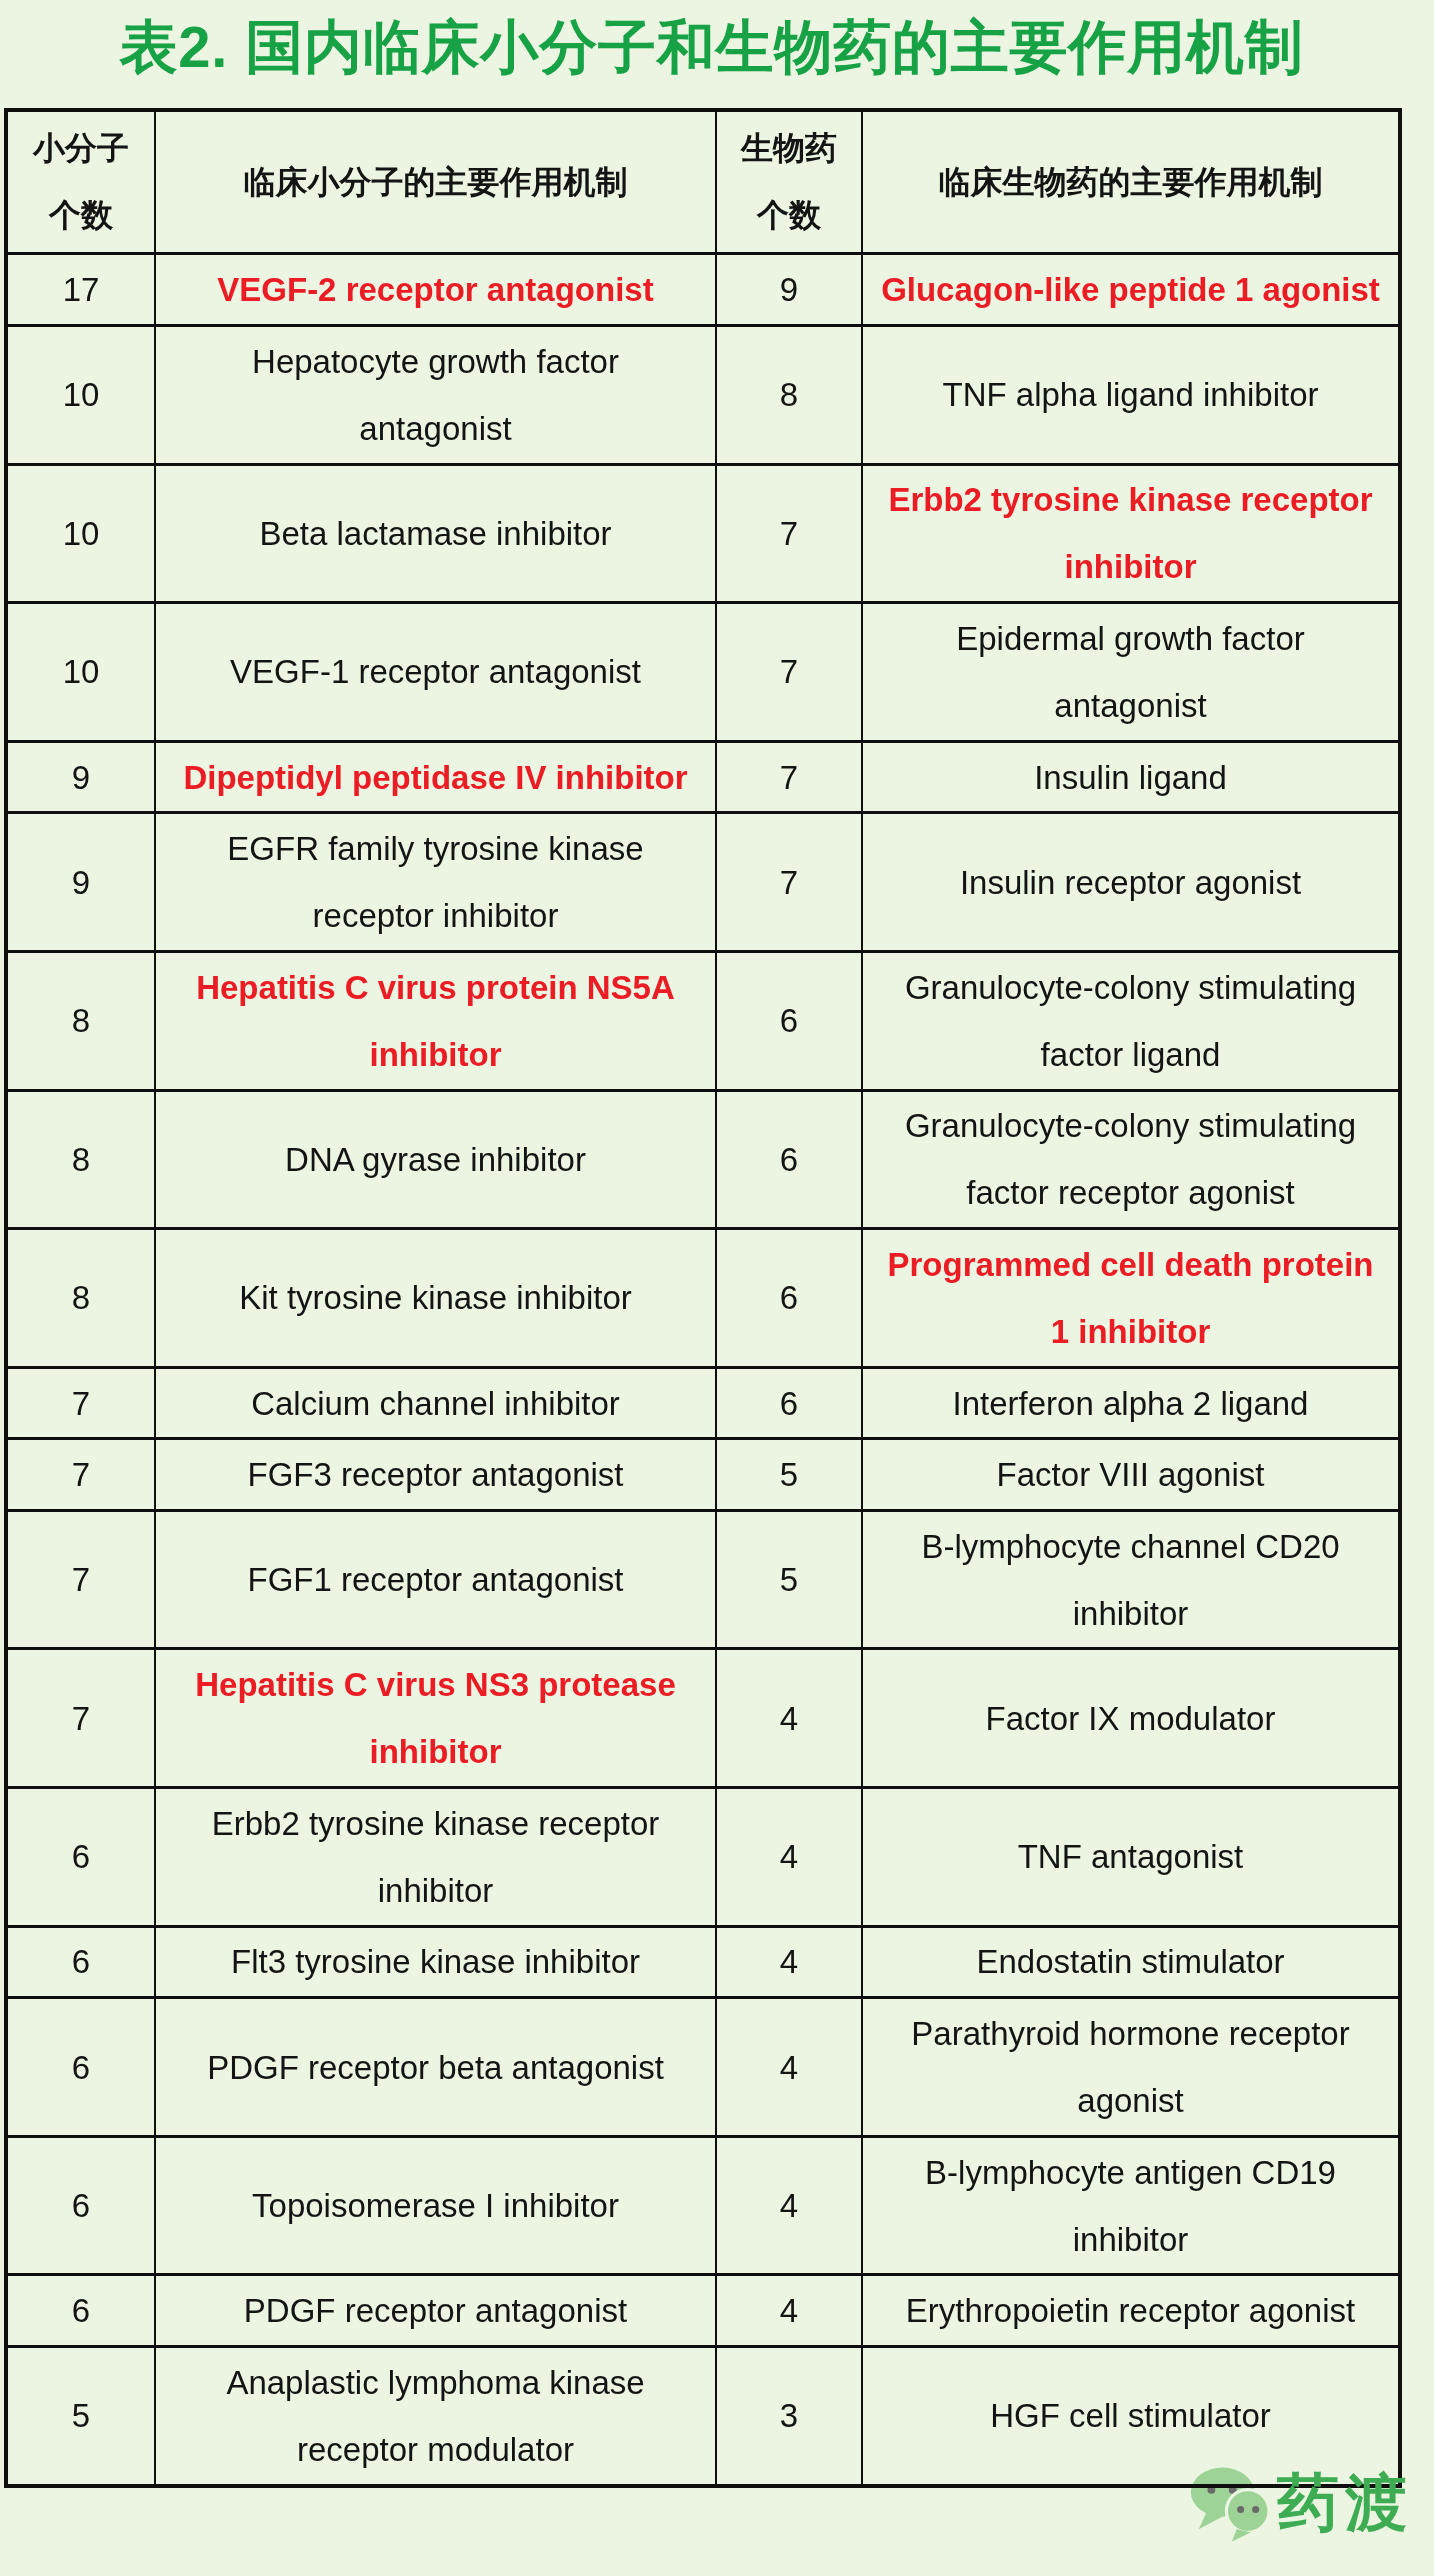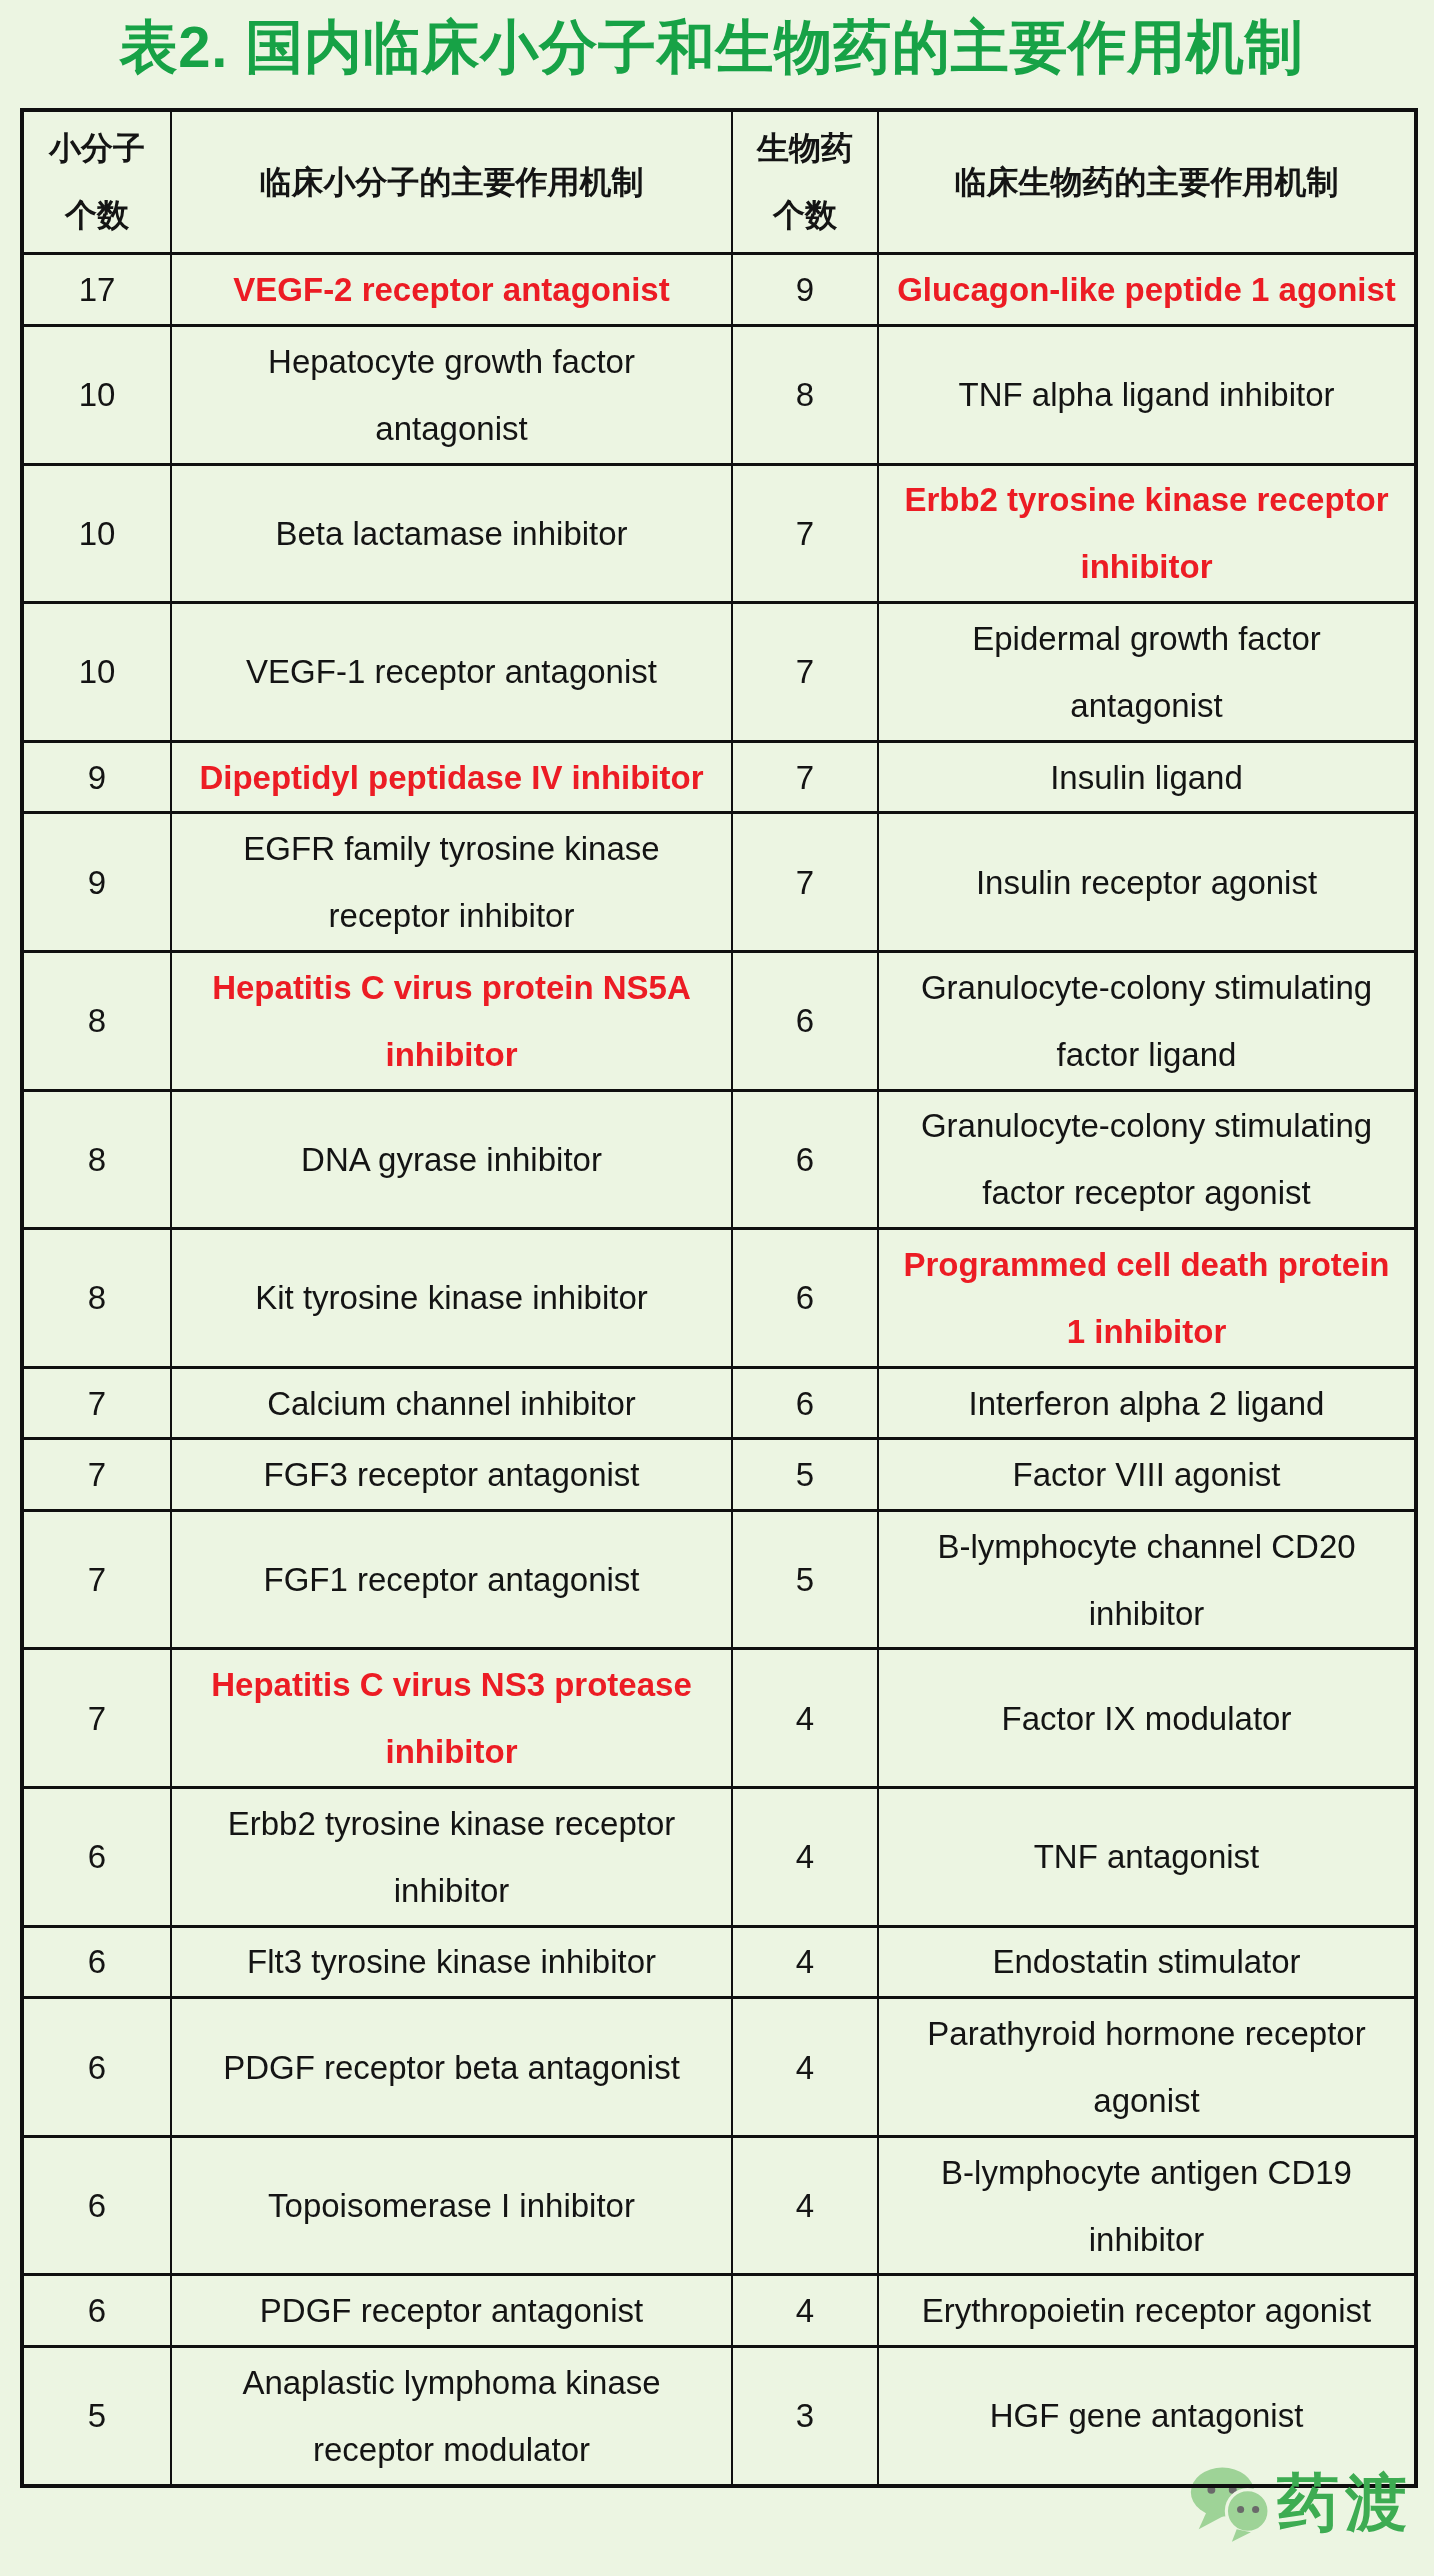--- a/index.html
+++ b/index.html
@@ -26,21 +26,21 @@
     text-align:center;
     font-size:58px;
     font-weight:bold;
     color:var(--green);
     line-height:1.15;
     letter-spacing:0.8px;
   }
   table.mech{
     position:relative;
     z-index:1;
-    margin:27px 0 0 20px;
+    margin:27px 0 0 4px;
     width:1394px;
     border-collapse:collapse;
     table-layout:fixed;
     border:4.8px solid var(--border);
     background:transparent;
   }
   col.c-count-sm{width:149px;}
   col.c-mech-sm{width:561px;}
   col.c-count-bio{width:146px;}
   col.c-mech-bio{width:538px;}
@@ -240,19 +240,19 @@
     <td>6</td>
     <td>PDGF receptor antagonist</td>
     <td>4</td>
     <td>Erythropoietin receptor agonist</td>
   </tr>
       <tr>
     <td>5</td>
     <td>Anaplastic lymphoma kinase
 receptor modulator</td>
     <td>3</td>
-    <td>HGF gene antagonist</td>
+    <td>HGF cell stimulator</td>
   </tr>
     </tbody>
 </table>
 
 <div class="logo-text">药渡</div>
 
 
 </body></html>

